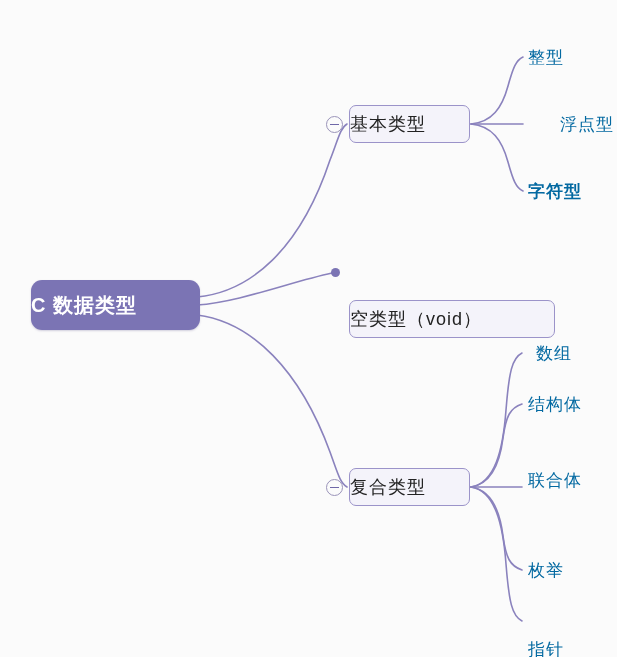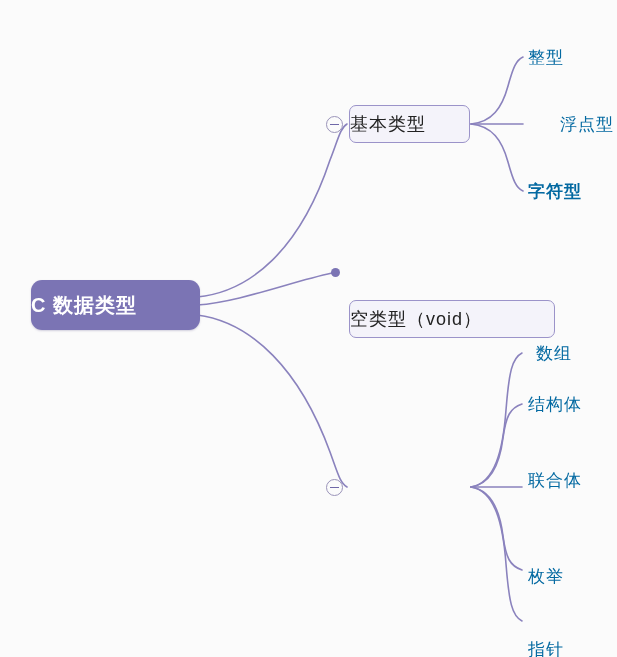--- a/index.html
+++ b/index.html
@@ -121,40 +121,43 @@
   <div class="node node-branch" style="left:349px; top:105px; width:121px; height:38px;">
     <span>基本类型</span>
   </div>
 
   <div class="enddot" style="left:331px; top:268px;"></div>
   <div class="node node-branch" style="left:349px; top:254px; width:206px; height:38px;margin-top:46px;">
     <span>空类型（void）</span>
   </div>
 
   <div class="toggle" style="left:326px; top:479px;"></div>
+  <div class="node node-branch" style="left:349px; top:468px; width:121px; height:38px;">
+    <span>复合类型</span>
+  </div>
 
   <div class="node-leaf" style="left:528px; top:46px;">
     <span>整型</span>
   </div>
   <div class="node-leaf" style="left:560px; top:113px;">
     <span>浮点型</span>
   </div>
   <div class="node-leaf" style="left:528px; top:180px;font-weight:bold;">
     <span>字符型</span>
   </div>
 
   <div class="node-leaf" style="left:536px; top:342px;">
     <span>数组</span>
   </div>
   <div class="node-leaf" style="left:528px; top:393px;">
     <span>结构体</span>
   </div>
   <div class="node-leaf" style="left:528px; top:469px;">
     <span>联合体</span>
   </div>
-  <div class="node-leaf" style="left:528px; top:559px;margin-top:6px;">
+  <div class="node-leaf" style="left:528px; top:559px;">
     <span>枚举</span>
   </div>
   <div class="node-leaf" style="left:528px; top:638px;">
     <span>指针</span>
   </div>
 
 </div>
 
 </body></html>

